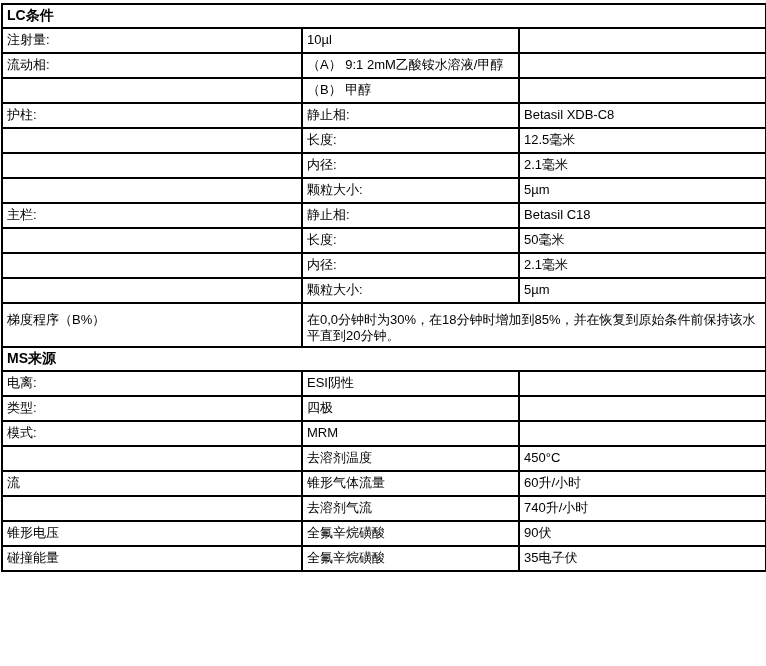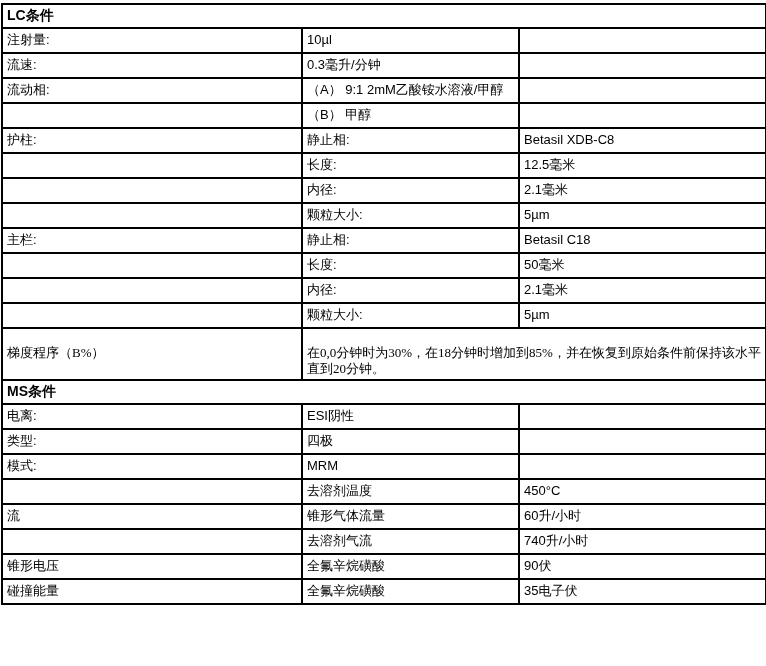--- a/index.html
+++ b/index.html
@@ -33,46 +33,40 @@
   }
   table.cond-table td.section-cell {
     font-weight: bold;
     font-size: 14px;
     height: 21px;
   }
   table.cond-table tr.tall td {
     height: 42px;
     white-space: normal;
     vertical-align: top;
-    padding-top: 16px;
-    font-family: Liberation Serif, serif;
+    padding-top: 8px;
   }
 </style>
 </head>
 <body>
 
 <div class="page">
   <table class="cond-table">
     <colgroup>
       <col style="width:300px">
       <col style="width:217px">
       <col style="width:247px">
     </colgroup>
     <tbody>
         <tr>
           <td colspan="3" class="section-cell">LC条件</td>
         </tr>
         <tr>
           <td>注射量:</td>
           <td>10µl</td>
-          <td></td>
-        </tr>
-        <tr>
-          <td>流速:</td>
-          <td>0.3毫升/分钟</td>
           <td></td>
         </tr>
         <tr>
           <td>流动相:</td>
           <td>（A） 9:1 2mM乙酸铵水溶液/甲醇</td>
           <td></td>
         </tr>
         <tr>
           <td></td>
           <td>（B） 甲醇</td>
@@ -116,21 +110,21 @@
         <tr>
           <td></td>
           <td>颗粒大小:</td>
           <td>5µm</td>
         </tr>
         <tr class="tall">
           <td>梯度程序（B%）</td>
           <td colspan="2">在0,0分钟时为30%，在18分钟时增加到85%，并在恢复到原始条件前保持该水平直到20分钟。</td>
         </tr>
         <tr>
-          <td colspan="3" class="section-cell">MS条件</td>
+          <td colspan="3" class="section-cell">MS来源</td>
         </tr>
         <tr>
           <td>电离:</td>
           <td>ESI阴性</td>
           <td></td>
         </tr>
         <tr>
           <td>类型:</td>
           <td>四极</td>
           <td></td>

